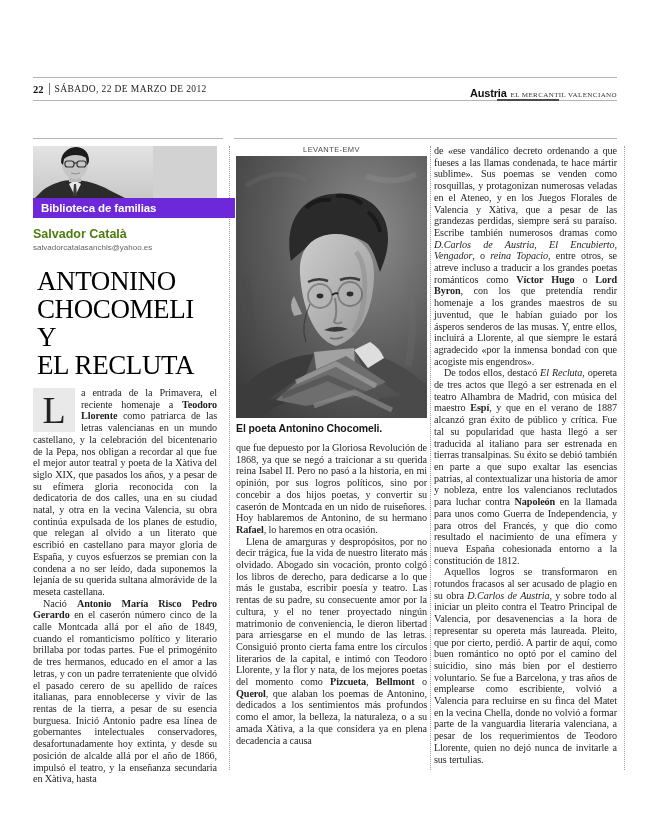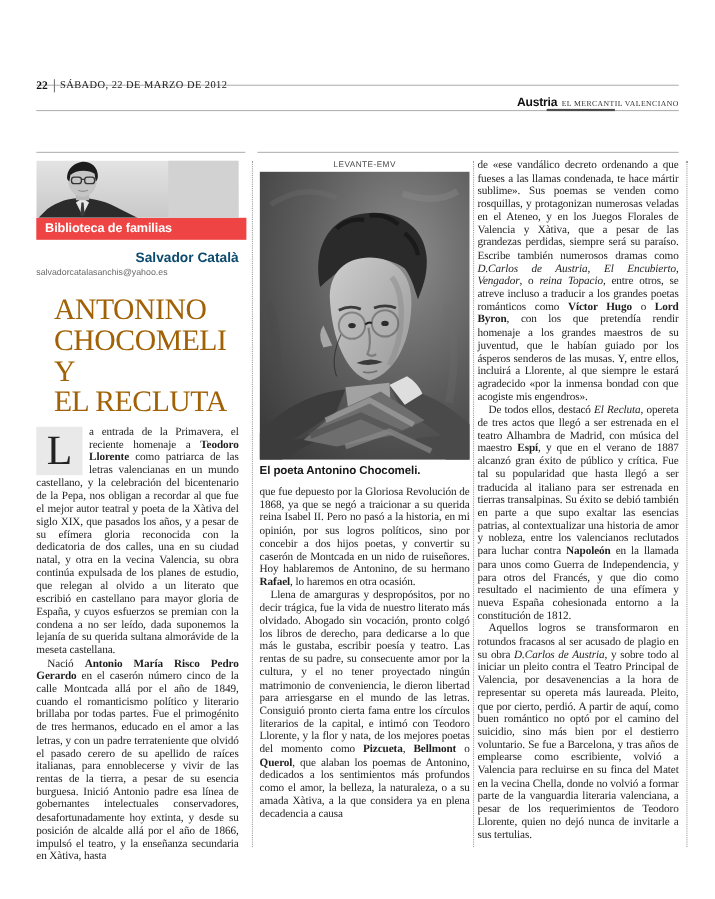--- a/index.html
+++ b/index.html
@@ -7,21 +7,21 @@
         font-family:"Liberation Serif",serif;color:#1f1f1f;}
 
   
   .rule{position:absolute;height:1px;background:#b3b3b3;}
   .rule-top{left:33px;top:77px;width:584px;}
   .rule-header{left:33px;top:100px;width:584px;}
   .rule-header-dark{position:absolute;left:497px;top:99px;width:62px;height:2px;background:#4c4c4c;}
   .rule-sec-a{left:33px;top:138px;width:190px;}
   .rule-sec-b{left:234px;top:138px;width:383px;}
 
-  .header-left{position:absolute;left:33px;top:72px;display:flex;align-items:center;gap:5px;}
+  .header-left{position:absolute;left:33px;top:83px;display:flex;align-items:center;gap:5px;}
   .pagenum{font:700 10.5px "Liberation Serif",serif;color:#111;}
   .hdr-divider{width:1px;height:12px;background:#777;}
   .hdr-date{font:400 9.5px "Liberation Serif",serif;letter-spacing:.4px;color:#222;}
 
   .header-right{position:absolute;right:33px;top:83px;white-space:nowrap;}
   .masthead{font:700 11px "Liberation Sans",sans-serif;color:#101010;letter-spacing:-.2px;}
   .masthead-sub{font:400 7px "Liberation Serif",serif;color:#333;letter-spacing:.4px;}
 
   .section-title{position:absolute;left:33px;top:106px;font:700 18px "Liberation Sans",sans-serif;
                  color:#161616;letter-spacing:-.2px;}
@@ -29,27 +29,27 @@
   
   .col{position:absolute;}
   .col1{left:33px;top:146px;width:184px;}
   .col2{left:236px;top:145px;width:191px;}
   .col3{left:434px;top:145px;width:183px;}
   .sep{position:absolute;top:146px;height:624px;width:0;border-left:1px dotted #9e9e9e;}
   .sep1{left:229px}.sep2{left:430px}.sep3{left:624px}
 
   
   .author-photo{display:block;width:184px;height:52px;}
-  .author-banner{width:176px;background:#ef4444;color:#fff;font:700 11.5px "Liberation Sans",sans-serif;
-                 padding:4px 7px 4px 8px;letter-spacing:-.1px;}
-  .author-name{margin-top:9px;font:700 12.5px "Liberation Sans",sans-serif;color:#0c4a6e;text-align:right;}
+  .author-banner{width:176px;background:#6d28d9;color:#fff;font:700 11.5px "Liberation Sans",sans-serif;
+                 padding:4px 18px 4px 8px;letter-spacing:-.1px;}
+  .author-name{margin-top:9px;font:700 12.5px "Liberation Sans",sans-serif;color:#4d7c0f;}
   .author-email{margin-top:2px;font:400 8px "Liberation Sans",sans-serif;color:#666;}
 
-  .article-title{margin:15px 0 8px 16px;font:400 27px/28px "Liberation Serif",serif;
-                 color:#a16207;letter-spacing:-.4px;}
+  .article-title{margin:15px 0 8px 4px;font:400 27px/28px "Liberation Serif",serif;
+                 color:#000000;letter-spacing:-.4px;}
 
   
   .credit{font:400 7.5px "Liberation Sans",sans-serif;color:#4a4a4a;letter-spacing:.4px;
           text-align:center;margin-bottom:2px;}
   .portrait{display:block;width:191px;height:262px;}
   .caption{margin-top:4px;font:700 10.5px "Liberation Sans",sans-serif;color:#161616;letter-spacing:-.1px;}
   .col2 .body{margin-top:8px;}
 
   
   .body p.para{margin:0;font:400 10.2px/11.7px "Liberation Serif",serif;color:#1f1f1f;

